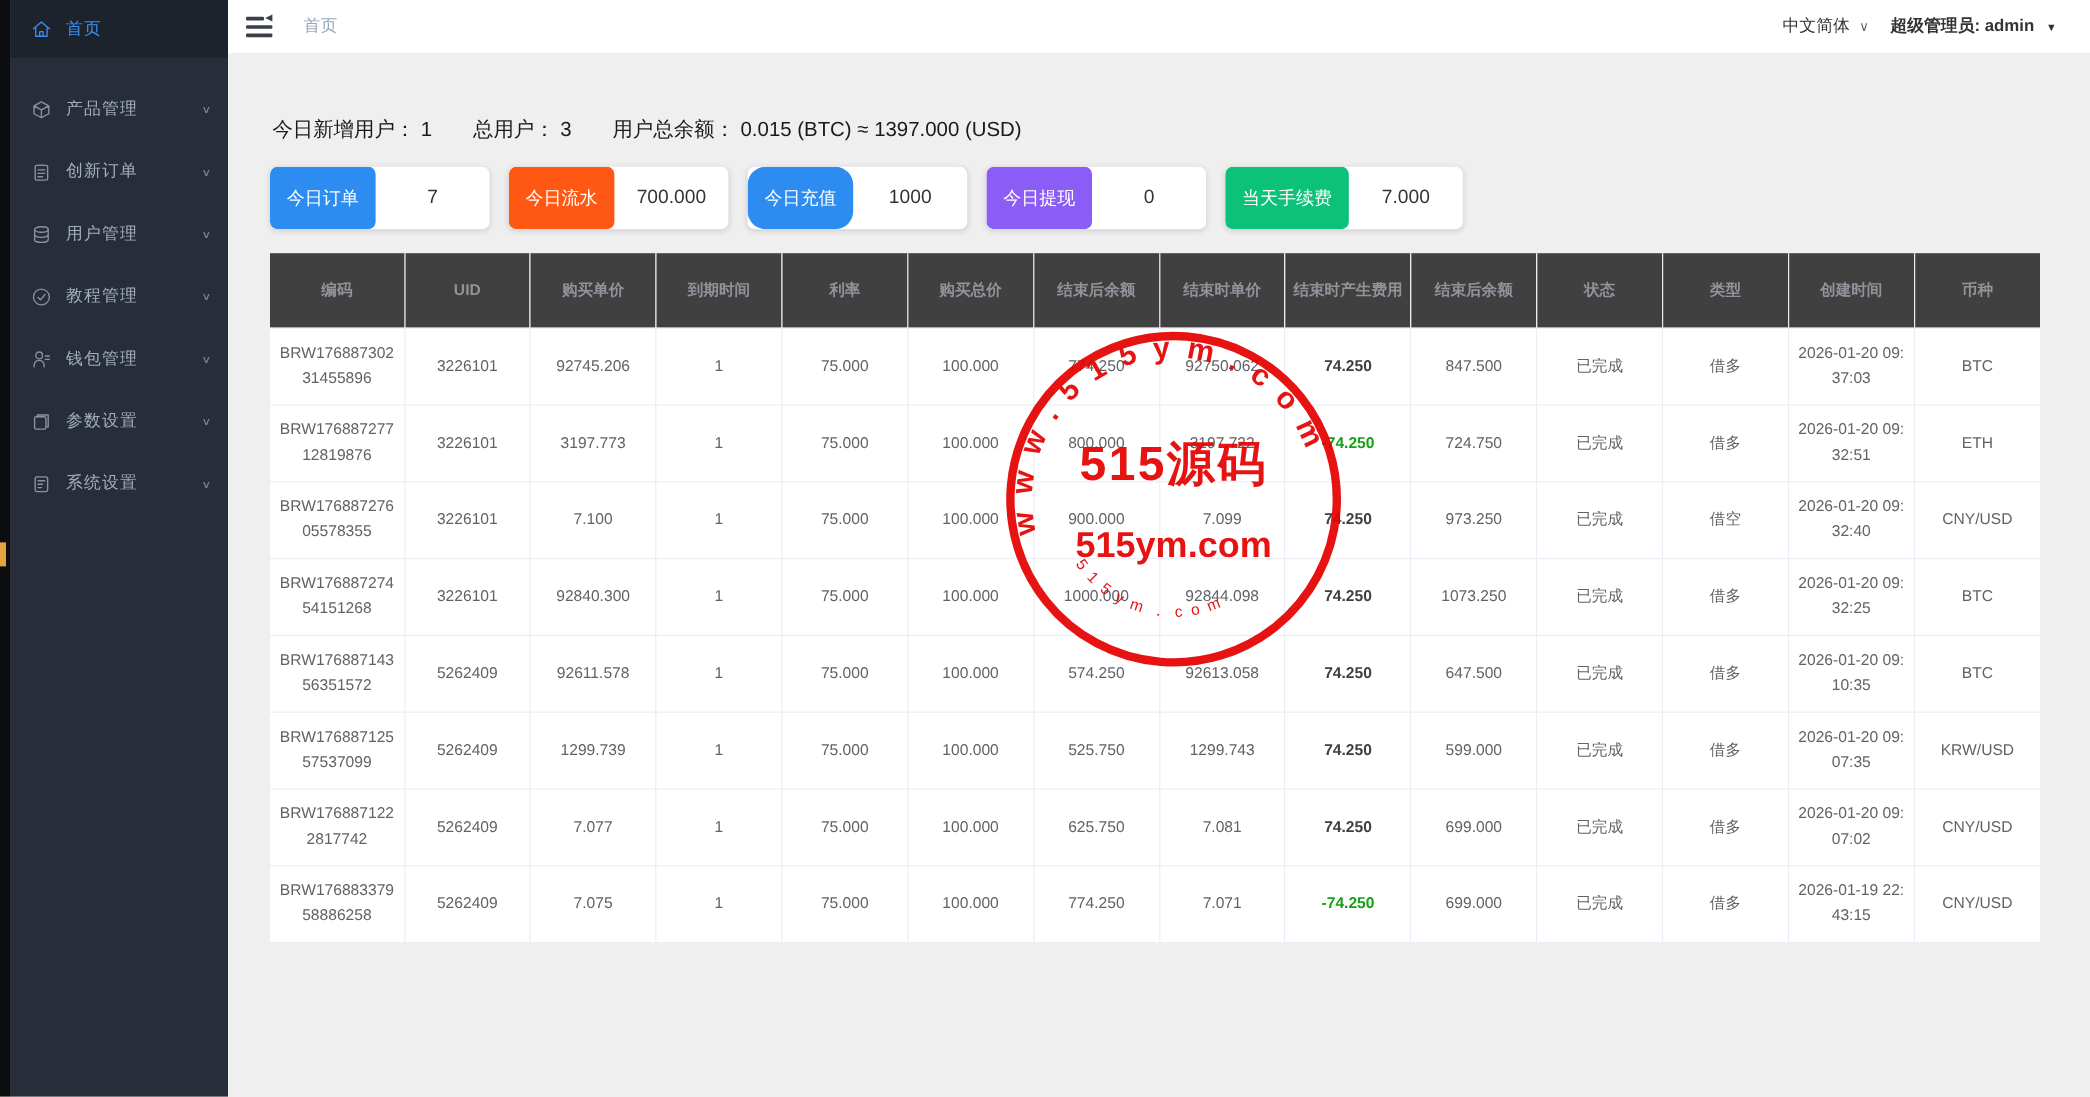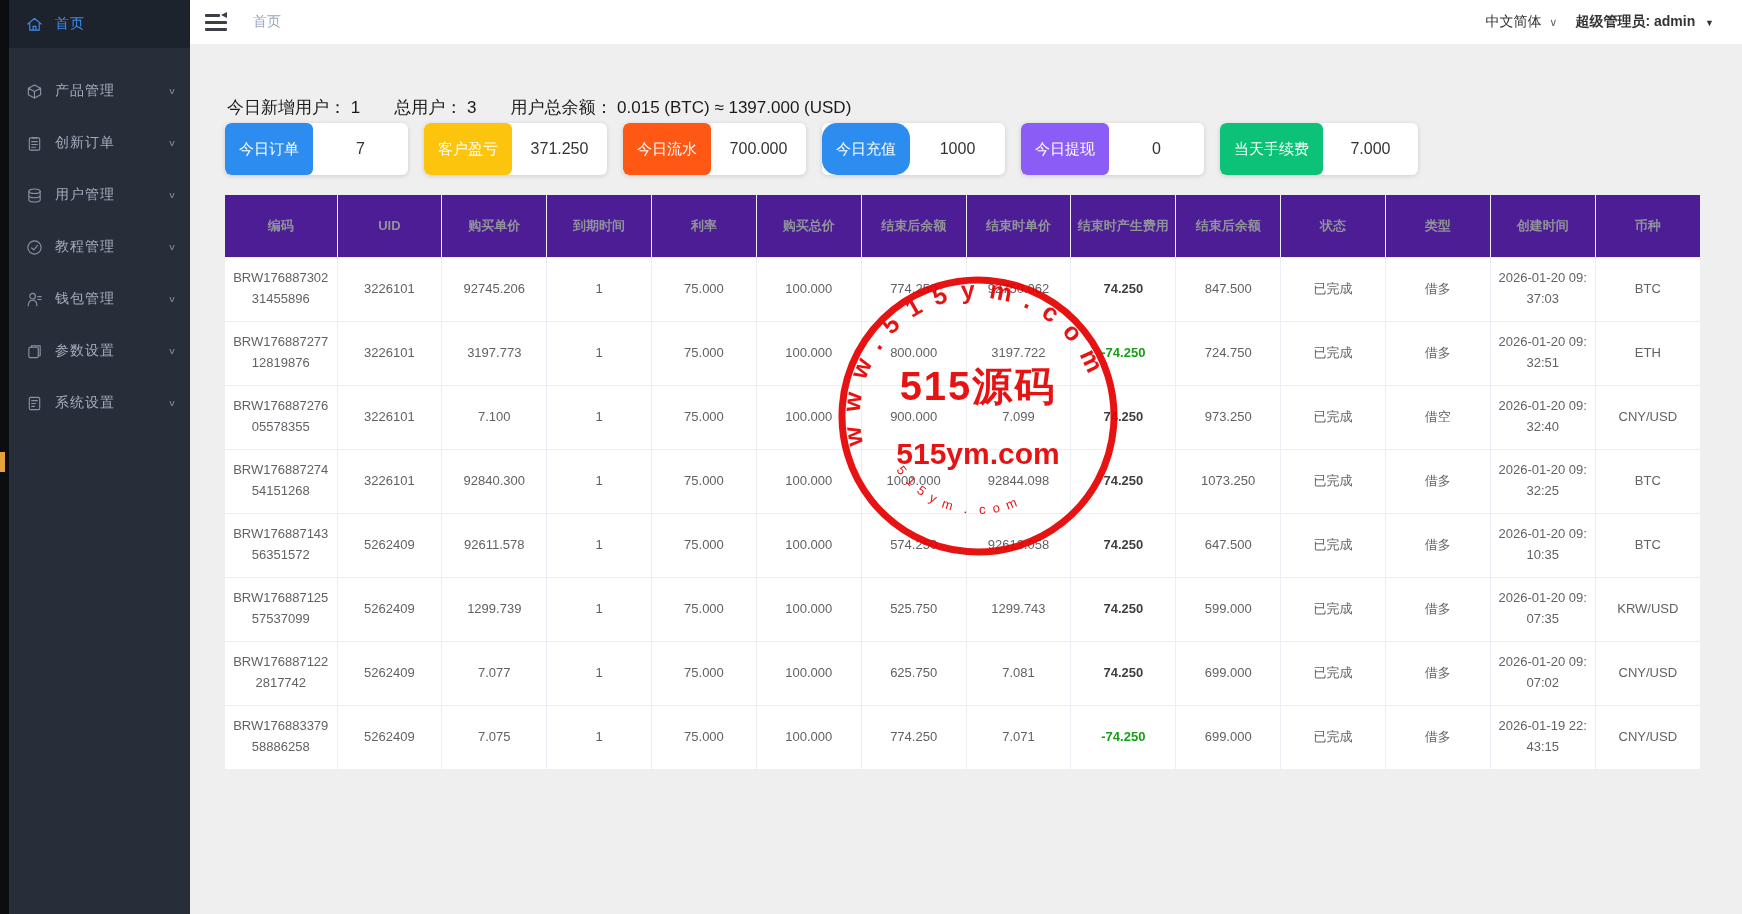--- a/index.html
+++ b/index.html
@@ -39,32 +39,32 @@
   .admin { font-weight:bold; cursor:pointer; }
   .admin .caret { font-size:9px; color:#333; margin-left:6px; }
 
   .content { flex:1; padding:38px 42px 0 35px; position:relative; }
 
   
   .stats { font-size:17px; color:#1a1a1a; display:flex; gap:34px; padding:14px 0 4px 2px; }
   .stats b { font-weight:normal; }
 
   
-  .cards { display:flex; gap:16px; margin:0 0 20px 0; }
+  .cards { display:flex; gap:16px; margin:16px 0 20px 0; }
   .card { display:flex; height:52px; background:#fff; border-radius:6px; overflow:hidden;
     box-shadow:0 1px 5px rgba(0,0,0,.14); }
   .card .tag { color:#fff; font-size:15px; display:flex; align-items:center; padding:0 14px; border-radius:6px; white-space:nowrap; }
   .card .val { min-width:95px; display:flex; align-items:center; justify-content:center; font-size:16px; color:#333; padding:0 14px; }
 
   
   .table-wrap { background:#fff; }
   table { width:100%; border-collapse:collapse; table-layout:fixed; }
   col.c-code { width:112px; }
   th { height:62px; font-size:13px; color:#909399; font-weight:bold; text-align:center;
-       border-bottom:1px solid #ebeef5; border-right:1px solid #ebeef5; padding:0 6px; background:#4c1d95; }
+       border-bottom:1px solid #ebeef5; border-right:1px solid #ebeef5; padding:0 6px; background:#404040; }
   th:last-child, td:last-child { border-right:none; }
   td { height:64px; font-size:13px; color:#606266; text-align:center; vertical-align:middle;
        border-bottom:1px solid #ebeef5; border-right:1px solid #ebeef5; padding:4px 6px;
        word-break:break-all; line-height:1.6; }
   td.fee.pos { color:#404040; font-weight:bold; }
   td.fee.neg { color:#16a016; font-weight:bold; }
 
   
   .stamp { position:absolute; left:640px; top:268px; width:296px; height:296px; pointer-events:none; opacity:.92; }
 
@@ -193,24 +193,20 @@
       <b>总用户： 3</b>
       <b>用户总余额： 0.015 (BTC) ≈ 1397.000 (USD)</b>
     </div>
 
     <div class="cards" id="cards">
   <div class="card">
     <span class="tag" style="background: rgb(45, 140, 240);">今日订单</span>
     <span class="val">7</span>
   </div>
 
-  <div class="card">
-    <span class="tag" style="background: rgb(252, 196, 12);">客户盈亏</span>
-    <span class="val">371.250</span>
-  </div>
 
   <div class="card">
     <span class="tag" style="background: rgb(255, 87, 20);">今日流水</span>
     <span class="val">700.000</span>
   </div>
 
   <div class="card">
     <span class="tag" style="background: rgb(45, 140, 240); border-radius: 15px;">今日充值</span>
     <span class="val">1000</span>
   </div>

